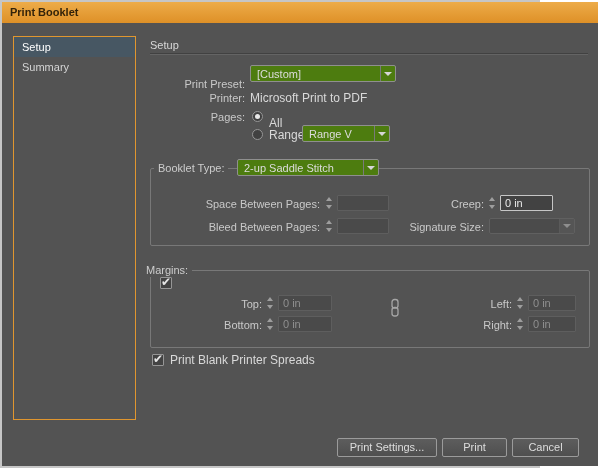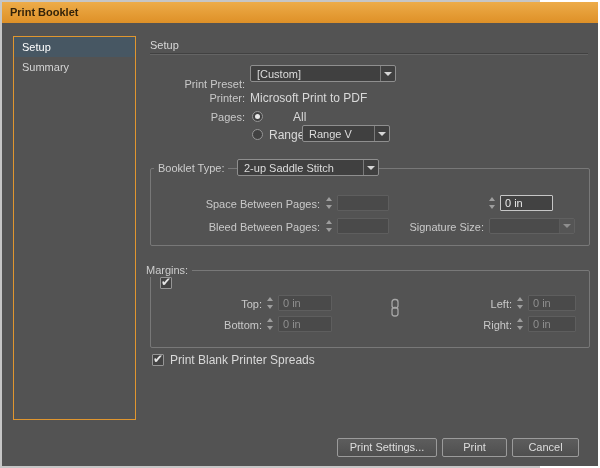--- a/index.html
+++ b/index.html
@@ -13,21 +13,21 @@
   .side-item.selected{background:#475763;color:#FFFFFF;}
   .warning{position:absolute;right:7px;top:4px;width:0;height:0;border-left:6px solid transparent;border-right:6px solid transparent;border-bottom:11px solid #EFBE2C;}
   .warning::after{content:"!";position:absolute;left:-2px;top:1px;font-size:8px;font-weight:bold;color:#3A2E00;line-height:10px;}
   .heading{position:absolute;font-size:11px;color:#D8D8D8;}
   .divider{position:absolute;height:1px;background:#414141;box-shadow:0 1px 0 rgba(255,255,255,0.10);}
   .lbl{position:absolute;font-size:11px;line-height:16px;color:#C9C9C9;text-align:right;white-space:nowrap;}
   .val{position:absolute;font-size:12px;line-height:16px;color:#D9D9D9;white-space:nowrap;}
   .field{position:absolute;height:16px;background:#454545;border:1px solid #6B6B6B;border-radius:1px;font-size:11px;line-height:14px;color:#CFCFCF;padding:0 4px;box-sizing:border-box;white-space:nowrap;}
   .field.disabled{background:#4A4A4A;border-color:#5E5E5E;color:#8F8F8F;}
   .field.focus{border-color:#C6C6C6;color:#E8E8E8;background:#424242;}
-  .dropdown{position:absolute;display:flex;align-items:center;background:#404040;border:1px solid #8F8F8F;border-radius:2px;box-sizing:border-box;font-size:11px;color:#DCDCDC;padding:0 16px 0 6px;}
+  .dropdown{position:absolute;display:flex;align-items:center;background:#4d7c0f;border:1px solid #8F8F8F;border-radius:2px;box-sizing:border-box;font-size:11px;color:#DCDCDC;padding:0 16px 0 6px;}
   .dd-text{white-space:nowrap;overflow:hidden;}
   .dd-arrow{position:absolute;top:0;right:0;width:14px;height:100%;border-left:1px solid #7A7A7A;}
   .dd-arrow i{position:absolute;left:3px;top:50%;margin-top:-2px;width:0;height:0;border-left:4px solid transparent;border-right:4px solid transparent;border-top:4px solid #D6D6D6;}
   .dropdown.disabled{background:#4B4B4B;border-color:#606060;color:#8F8F8F;}
   .dropdown.disabled .dd-arrow{border-left-color:#5A5A5A;background:#555555;}
   .dropdown.disabled .dd-arrow i{border-top-color:#8E8E8E;}
   .stepper{position:absolute;width:11px;height:16px;}
   .stepper i{position:absolute;left:2px;width:0;height:0;border-left:3px solid transparent;border-right:3px solid transparent;}
   .stepper .up{top:2px;border-bottom:4px solid #9E9E9E;}
   .stepper .dn{bottom:2px;border-top:4px solid #9E9E9E;}
@@ -68,21 +68,21 @@
     <span class="dd-arrow">
           <i></i>
         </span>
   </div>
 
   <div class="lbl" style="left:98px;top:88px;width:145px;">Printer:</div>
   <div class="val" style="left:248px;top:88px;">Microsoft Print to PDF</div>
 
   <div class="lbl" style="left:98px;top:107px;width:145px;">Pages:</div>
   <div class="radio on" style="left:250px;top:109px;"></div>
-  <div class="val" style="left:267px;top:107px;margin-left:24px;">All</div>
+  <div class="val" style="left:267px;top:113px;">All</div>
   <div class="radio" style="left:250px;top:127px;"></div>
   <div class="val" style="left:267px;top:125px;">Range:</div>
   <div class="dropdown" style="left:300px;top:123px;width:88px;height:17px;">
     <span class="dd-text">Range V</span>
     <span class="dd-arrow">
           <i></i>
         </span>
   </div>
 
   <div class="group" style="left:148px;top:166px;width:438px;height:76px;"></div>
@@ -94,20 +94,21 @@
         </span>
   </div>
 
   <div class="lbl" style="left:148px;top:194px;width:170px;">Space Between Pages:</div>
   <div class="stepper" style="left:322px;top:193px;">
         <i class="up"></i>
         <i class="dn"></i>
       </div>
   <div class="field disabled" style="left:335px;top:193px;width:52px;"></div>
 
+  <div class="lbl" style="left:402px;top:194px;width:80px;">Creep:</div>
   <div class="stepper" style="left:485px;top:193px;">
         <i class="up"></i>
         <i class="dn"></i>
       </div>
   <div class="field focus" style="left:498px;top:193px;width:53px;">0 in</div>
 
   <div class="lbl" style="left:148px;top:217px;width:170px;">Bleed Between Pages:</div>
   <div class="stepper" style="left:322px;top:216px;">
         <i class="up"></i>
         <i class="dn"></i>

